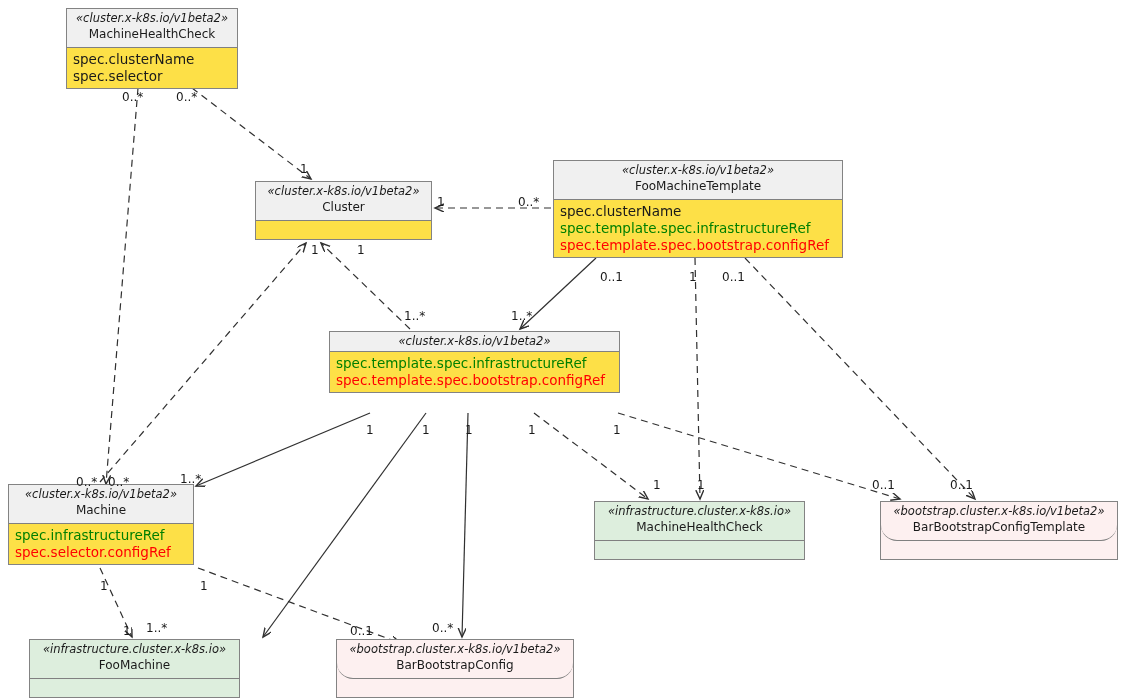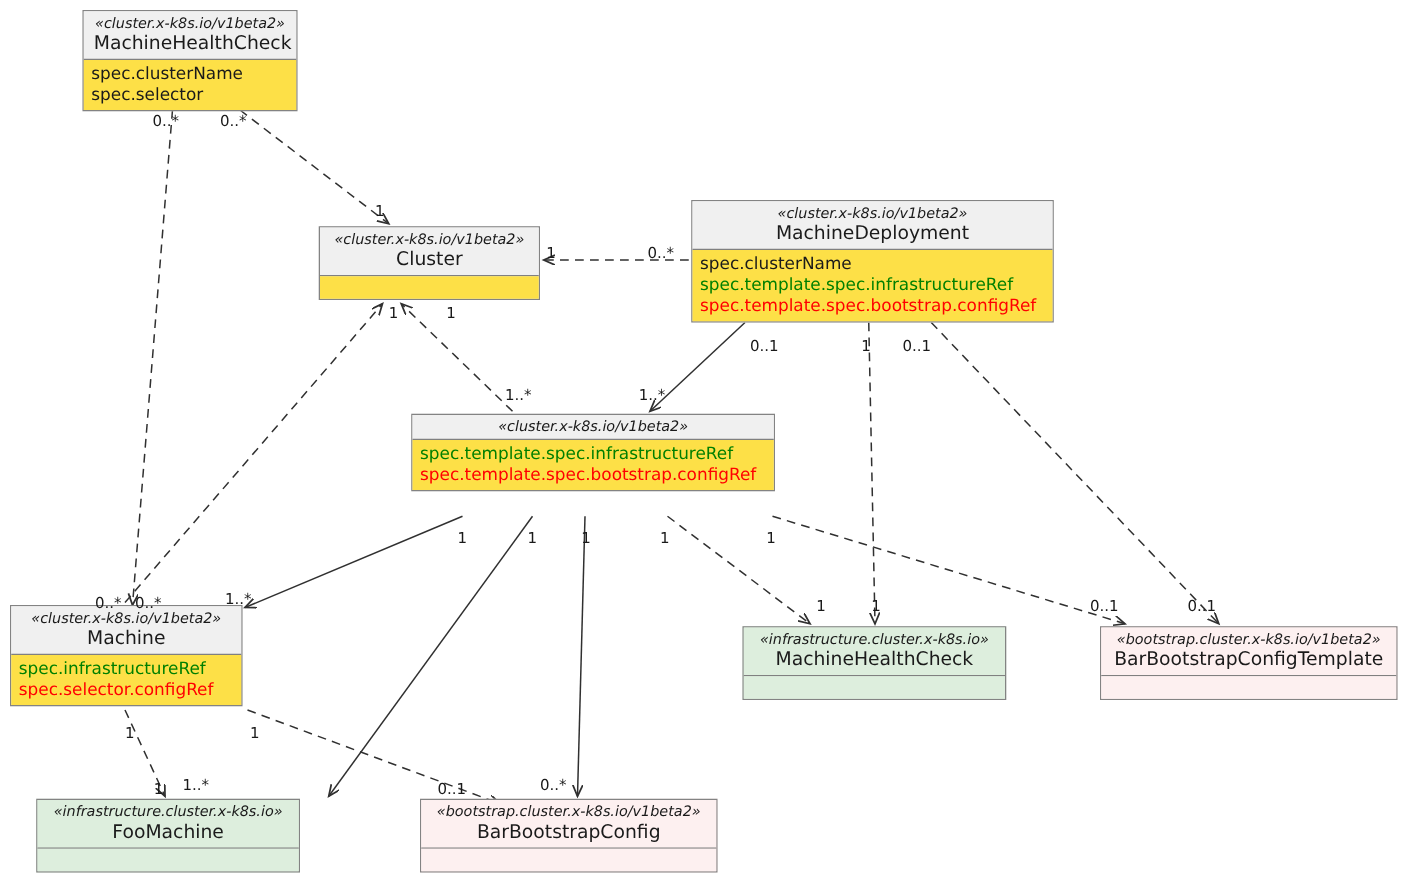--- a/index.html
+++ b/index.html
@@ -3,34 +3,34 @@
 <meta charset="utf-8">
 <style>
   html,body{margin:0;padding:0;background:#ffffff;}
   body{width:1125px;height:698px;overflow:hidden;font-family:"DejaVu Sans",sans-serif;}
   #canvas{position:relative;width:1125px;height:606px;}
   svg.edges{position:absolute;left:0;top:0;width:1125px;height:698px;}
 
   .uml-class{position:absolute;box-sizing:border-box;border:1px solid #808080;background:#f8f8f8;}
   .uml-class .hdr{padding:2px 8px 3px 8px;text-align:center;border-bottom:1px solid #808080;}
   .uml-class .stereo{font-style:italic;font-size:11.5px;color:#1a1a1a;line-height:14px;white-space:nowrap;}
-  .uml-class .cname{font-size:15px;color:#1a1a1a;line-height:19px;white-space:nowrap;}
+  .uml-class .cname{font-size:12px;color:#1a1a1a;line-height:19px;white-space:nowrap;}
   .uml-class .body{padding:3px 6px 3px 6px;min-height:12px;}
   .uml-class .attr{font-size:13.5px;line-height:17px;white-space:nowrap;color:#1a1a1a;}
   .attr.green{color:#007f00;}
   .attr.red{color:#ff0000;}
 
   .t-core{background:#f0f0f0;border-color:#838383;}
   .t-core .hdr{background:#f0f0f0;}
   .t-core .body{background:#fde047;}
   .t-infra{background:#ddeedd;border-color:#838383;}
   .t-infra .hdr{background:#ddeedd;}
   .t-infra .body{background:#ddeedd;}
   .t-boot{background:#fdf0f0;border-color:#838383;}
-  .t-boot .hdr{background:#fdf0f0;}
+  .t-boot .hdr{background:#fdf0f0;border-radius:16px;}
   .t-boot .body{background:#fdf0f0;}
 
   .mult{position:absolute;font-size:12px;line-height:12px;color:#1a1a1a;white-space:nowrap;}
 </style>
 </head>
 <body>
 
 <div id="canvas">
   <svg class="edges" id="edge-layer" viewBox="0 0 1125 698" xmlns="http://www.w3.org/2000/svg">
     <defs>
@@ -74,21 +74,21 @@
       <div class="uml-class t-core" style="left: 255px; top: 181px; width: 177px;">
         <div class="hdr">
           <div class="stereo">«cluster.x-k8s.io/v1beta2»</div>
           <div class="cname">Cluster</div>
         </div>
         <div class="body"></div>
       </div>
       <div class="uml-class t-core" style="left: 553px; top: 160px; width: 290px;">
         <div class="hdr">
           <div class="stereo">«cluster.x-k8s.io/v1beta2»</div>
-          <div class="cname">MachineDeployment</div>
+          <div class="cname">FooMachineTemplate</div>
         </div>
         <div class="body">
           <div class="attr">spec.clusterName</div>
           <div class="attr green">spec.template.spec.infrastructureRef</div>
           <div class="attr red">spec.template.spec.bootstrap.configRef</div>
         </div>
       </div>
       <div class="uml-class t-core" style="left: 329px; top: 331px; width: 291px;">
         <div class="hdr">
           <div class="stereo">«cluster.x-k8s.io/v1beta2»</div>

